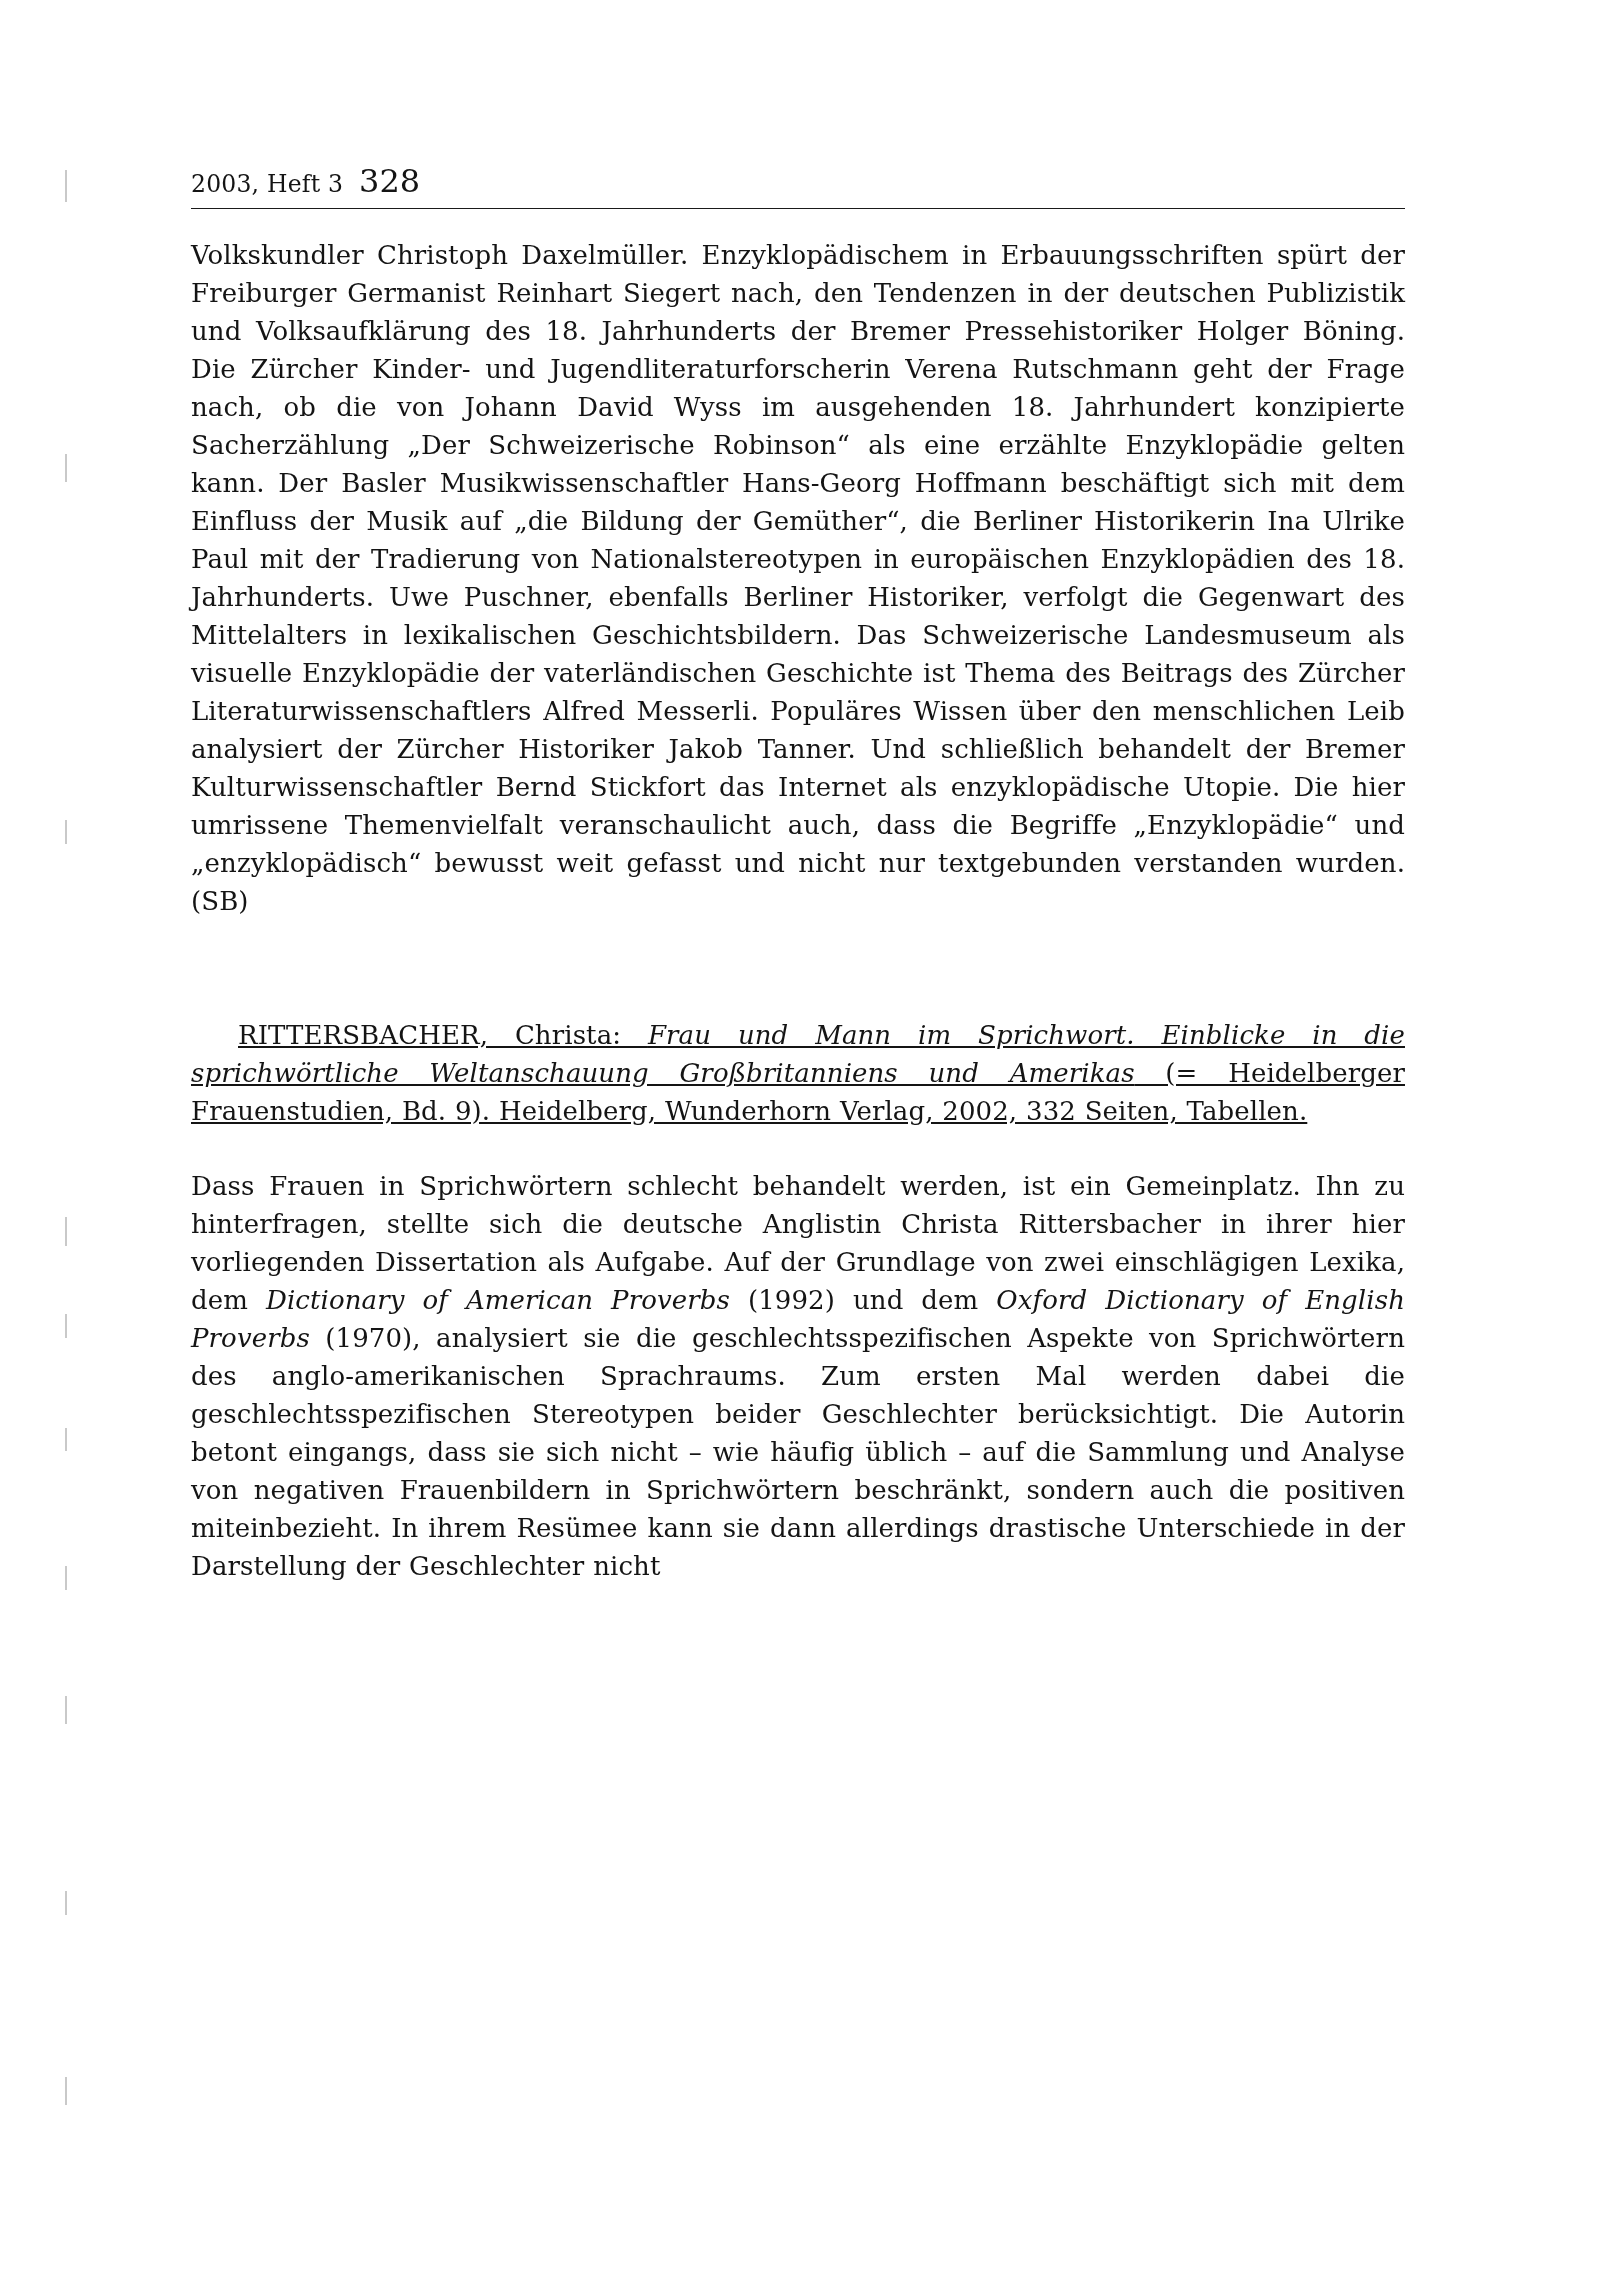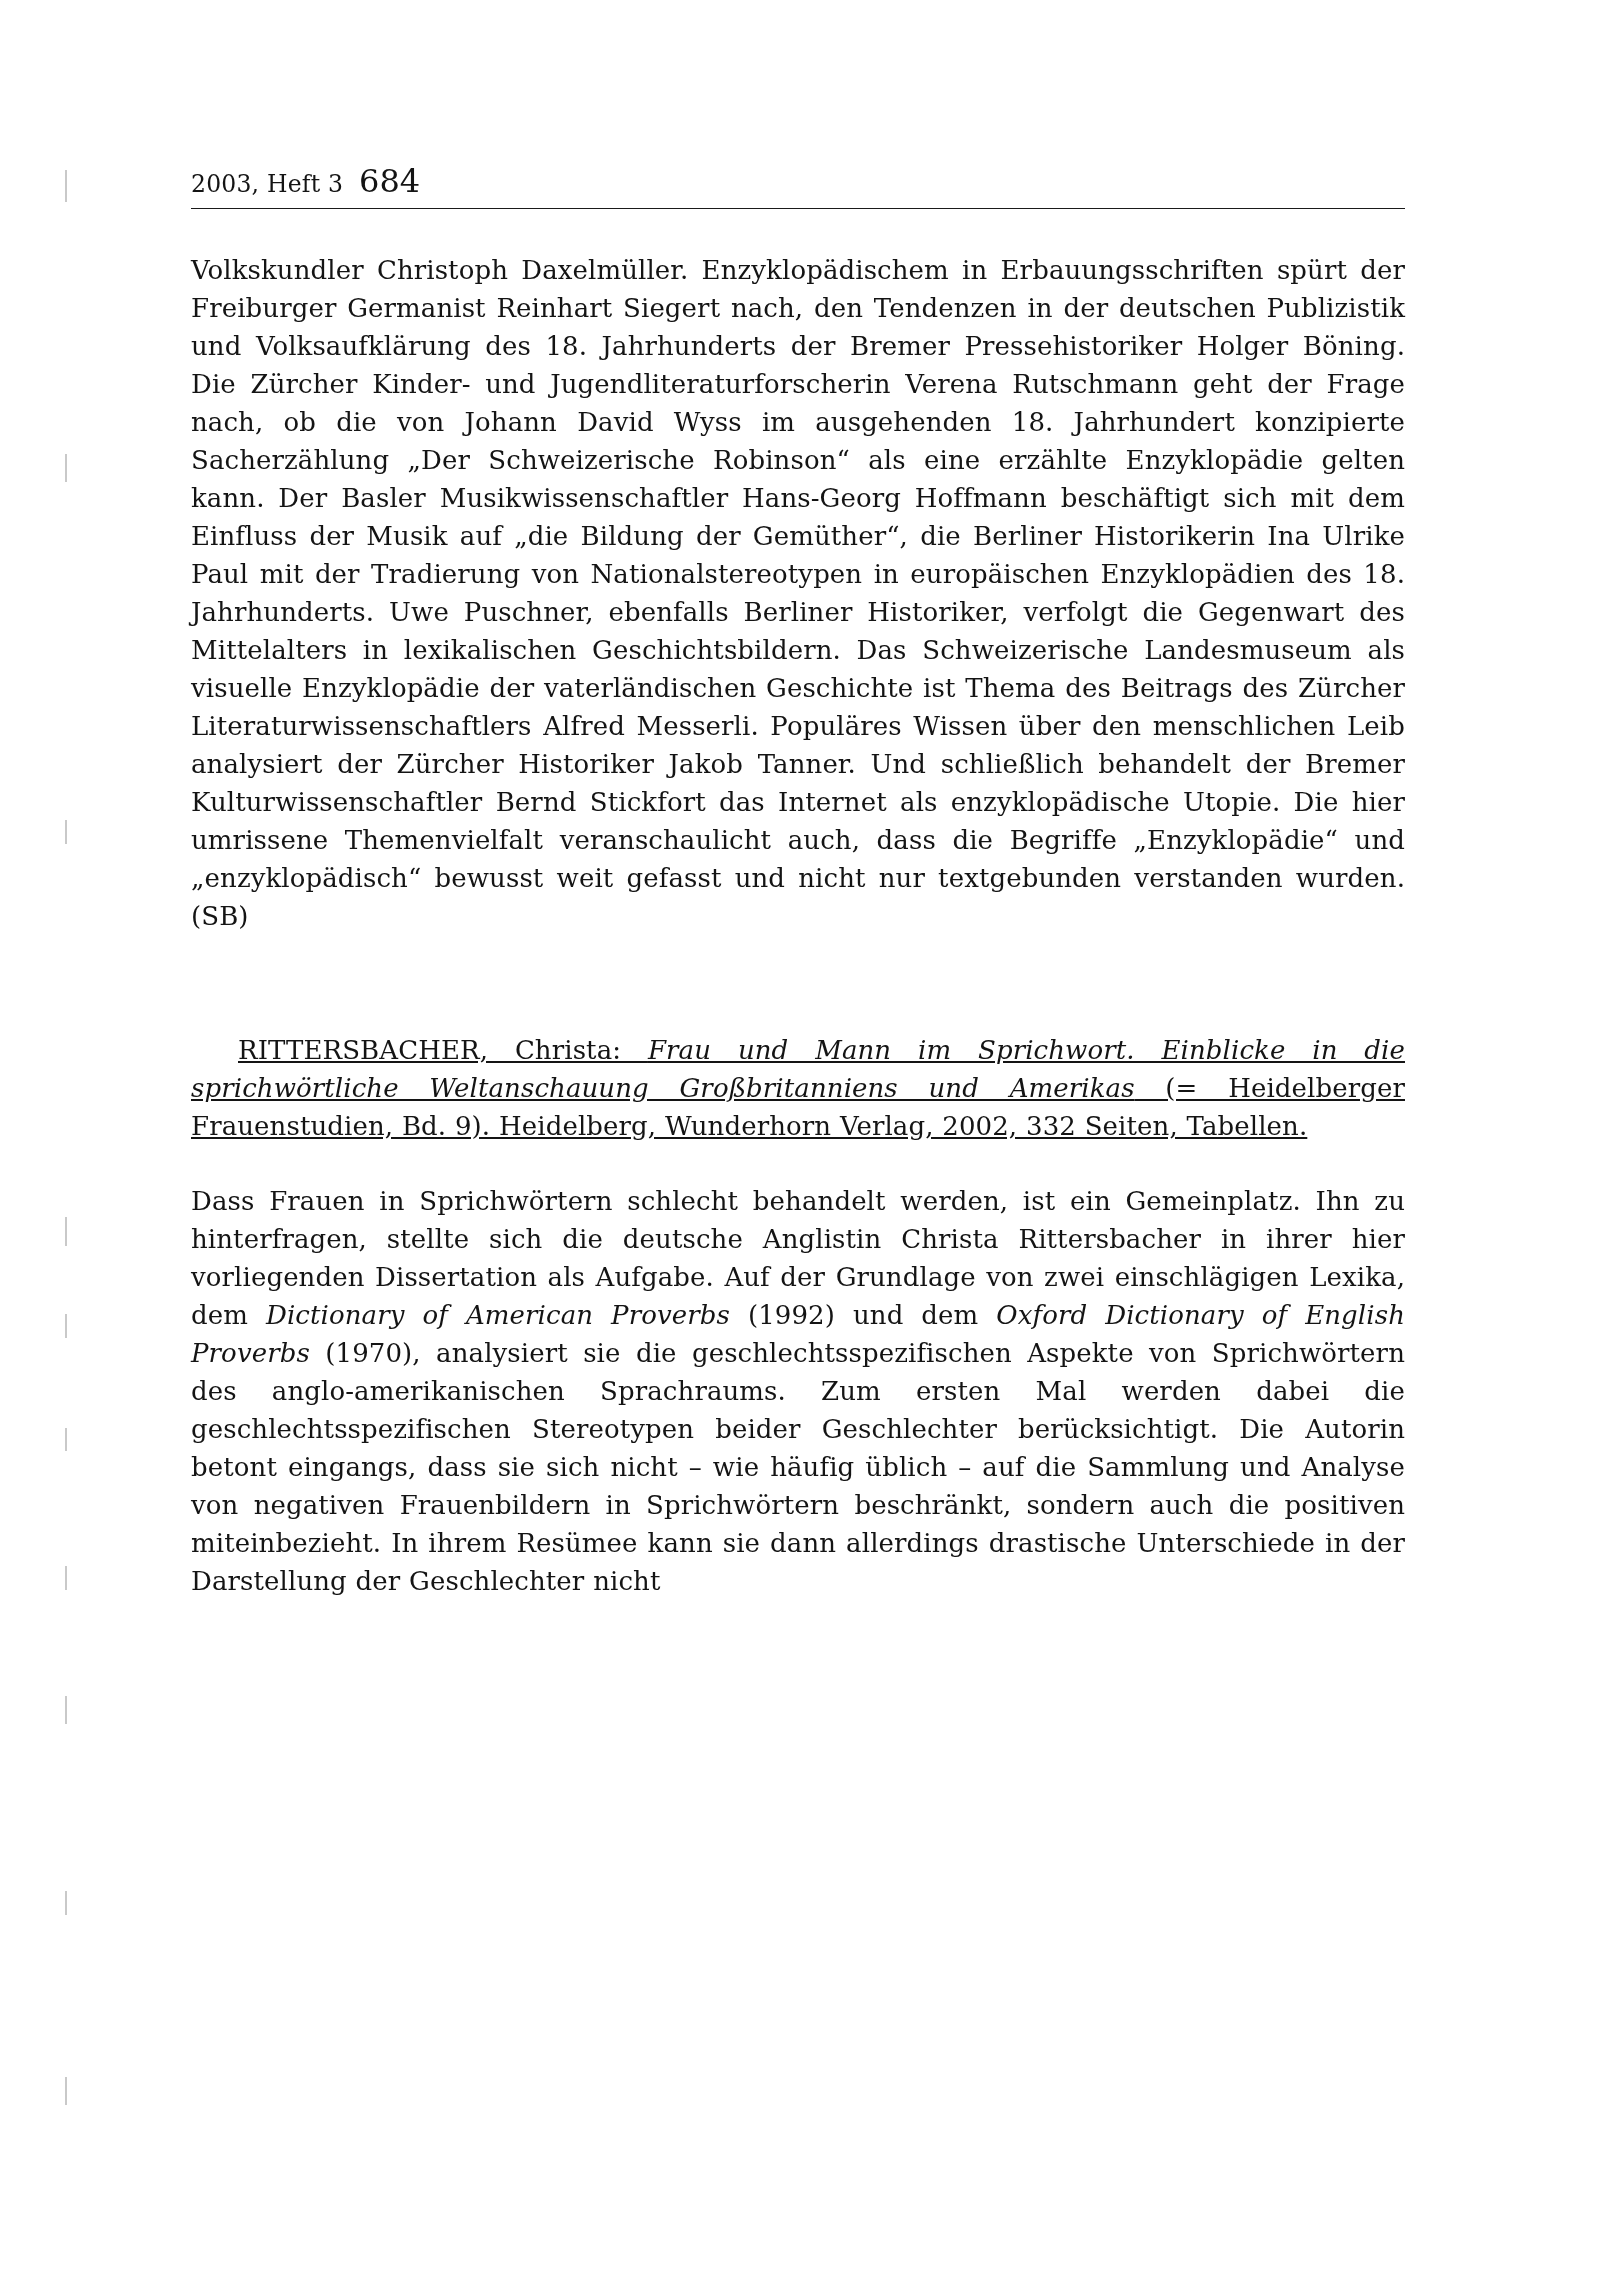--- a/index.html
+++ b/index.html
@@ -54,21 +54,21 @@
   
   .para {
     font-size: 26px;
     line-height: 38px;
     text-align: justify;
     letter-spacing: 0.1px;
     word-spacing: 0.4px;
     margin: 0;
   }
   .para.first {
-    margin-top: 42px;
+    margin-top: 27px;
   }
   .para.indent {
     text-indent: 47px;
     text-decoration: underline;
   }
   .gap-big {
     height: 96px;
   }
   .gap-small {
     height: 37px;
@@ -99,21 +99,21 @@
   <div class="margin-mark" style="top:1566px;height:24px;"></div>
   <div class="margin-mark" style="top:1696px;height:28px;"></div>
   <div class="margin-mark" style="top:1891px;height:24px;"></div>
   <div class="margin-mark" style="top:2077px;height:28px;"></div>
   <div class="margin-mark" style="top:2191px;height:24px;"></div>
 
   <div class="content">
 
     <div class="runhead">
       <div class="rh-left">2003, Heft 3</div>
-      <div class="rh-right">684</div>
+      <div class="rh-right">328</div>
     </div>
 
     <p class="para first">Volkskundler Christoph Daxelmüller. Enzyklopädischem in Erbauungsschriften spürt der Freiburger Germanist Reinhart Siegert nach, den Tendenzen in der deutschen Publizistik und Volksaufklärung des 18. Jahrhunderts der Bremer Pressehistoriker Holger Böning. Die Zürcher Kinder- und Jugendliteraturforscherin Verena Rutschmann geht der Frage nach, ob die von Johann David Wyss im ausgehenden 18. Jahrhundert konzipierte Sacherzählung „Der Schweizerische Robinson“ als eine erzählte Enzyklopädie gelten kann. Der Basler Musikwissenschaftler Hans-Georg Hoffmann beschäftigt sich mit dem Einfluss der Musik auf „die Bildung der Gemüther“, die Berliner Historikerin Ina Ulrike Paul mit der Tradierung von Nationalstereotypen in europäischen Enzyklopädien des 18. Jahrhunderts. Uwe Puschner, ebenfalls Berliner Historiker, verfolgt die Gegenwart des Mittelalters in lexikalischen Geschichtsbildern. Das Schweizerische Landesmuseum als visuelle Enzyklopädie der vaterländischen Geschichte ist Thema des Beitrags des Zürcher Literaturwissenschaftlers Alfred Messerli. Populäres Wissen über den menschlichen Leib analysiert der Zürcher Historiker Jakob Tanner. Und schließlich behandelt der Bremer Kulturwissenschaftler Bernd Stickfort das Internet als enzyklopädische Utopie. Die hier umrissene Themenvielfalt veranschaulicht auch, dass die Begriffe „Enzyklopädie“ und „enzyklopädisch“ bewusst weit gefasst und nicht nur textgebunden verstanden wurden. (SB)</p>
 
     <div class="gap-big"></div>
 
     <p class="para indent"><span>RITTERSBACHER, Christa: </span><span class="it">Frau und Mann im Sprichwort. Einblicke in die sprichwörtliche Weltanschauung Großbritanniens und Amerikas</span><span> (= Heidelberger Frauenstudien, Bd. 9). Heidelberg, Wunderhorn Verlag, 2002, 332 Seiten, Tabellen.</span></p>
 
     <div class="gap-small"></div>
 

